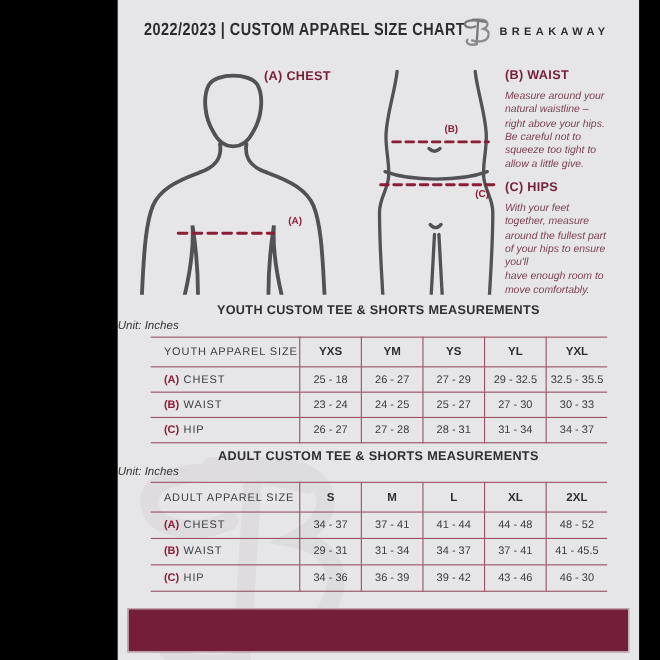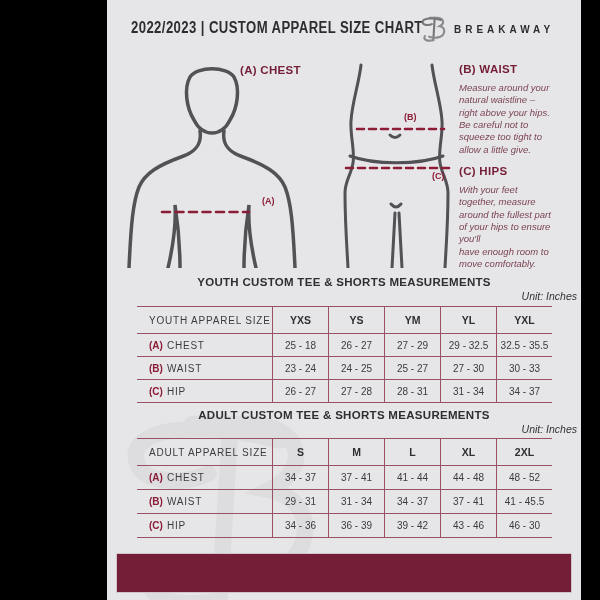--- a/index.html
+++ b/index.html
@@ -38,21 +38,21 @@
   .guide-hips{position:absolute;left:352px;top:165px;width:116px;}
   .meas-label{
     position:absolute;font-size:9px;font-weight:bold;color:#8c1d36;z-index:2;
   }
   
   .sec-title{
     position:absolute;left:0;width:474px;text-align:center;
     font-size:11.5px;font-weight:bold;color:#2f2f33;letter-spacing:0.3px;
   }
   .sec-unit{
-    position:absolute;left:0;width:470px;text-align:right;
+    position:absolute;left:0;width:470px;text-align:left;
     font-size:10.5px;font-style:italic;font-weight:500;color:#333;
   }
   
   .size-table{
     position:absolute;left:30px;width:415px;
     display:grid;grid-template-columns:135px repeat(5,56px);z-index:1;
   }
   .ct{display:flex;align-items:center;border-top:1px solid #9a5163;}
   .ct.head{height:26px;}
   .ct.rowY{height:22px;}
@@ -150,24 +150,24 @@
   <div class="sec-unit" style="top:290px;">Unit: Inches</div>
 
   <div class="size-table" style="top:306px;">
     <div class="ct head first">
         <span class="col-head">YOUTH APPAREL SIZE</span>
       </div>
     <div class="ct head vline center">
         <span class="size-head">YXS</span>
       </div>
     <div class="ct head vline center">
+        <span class="size-head">YM</span>
+      </div>
+    <div class="ct head vline center">
         <span class="size-head">YS</span>
-      </div>
-    <div class="ct head vline center">
-        <span class="size-head">YM</span>
       </div>
     <div class="ct head vline center">
         <span class="size-head">YL</span>
       </div>
     <div class="ct head vline center">
         <span class="size-head">YXL</span>
       </div>
 
     <div class="ct rowY first">
         <span class="row-prefix">(A)</span>

